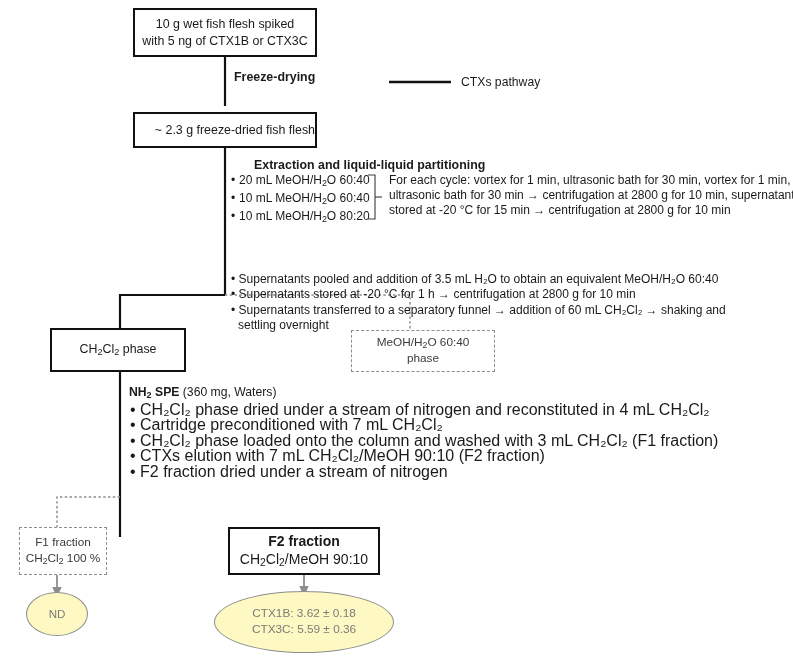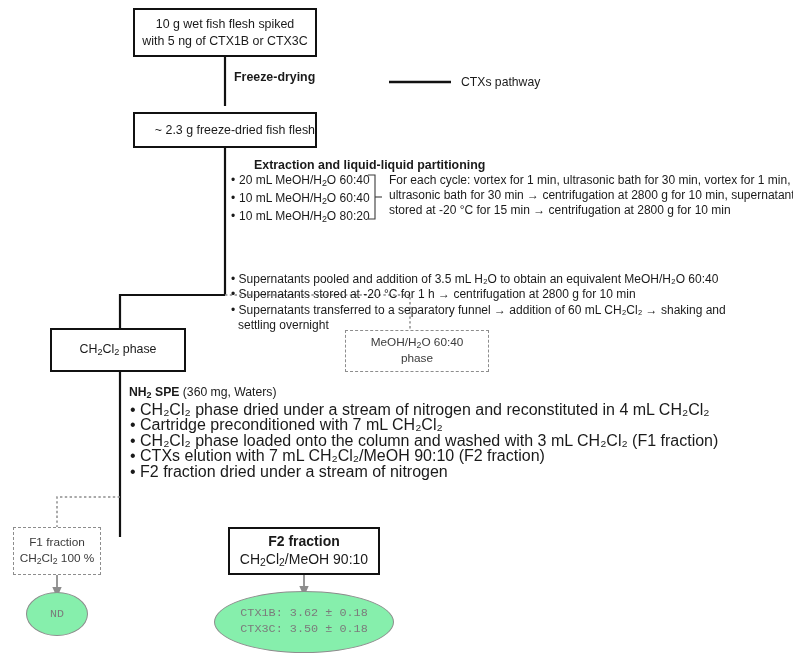--- a/index.html
+++ b/index.html
@@ -12,27 +12,27 @@
   .canvas{position:absolute;left:0;top:0;width:793px;height:656px;}
   svg.lines{position:absolute;left:0;top:0;width:793px;height:656px;pointer-events:none;}
 
   
   .box{
     position:absolute;box-sizing:border-box;
     display:flex;flex-direction:column;align-items:center;justify-content:center;
     text-align:center;line-height:1.32;background:#fff;
   }
   .box.solid{border:2.2px solid #111;}
-  .box.dashed{border:1.6px dashed #8d8d8d;color:#3b3b3b;}
+  .box.dashed{border:1.6px dashed #8d8d8d;color:#3b3b3b;margin-left:6px;}
 
   .ellipse{
     position:absolute;box-sizing:border-box;
     border:1.4px solid #8d8d8d;border-radius:50%;
     display:flex;flex-direction:column;align-items:center;justify-content:center;
-    text-align:left;line-height:1.35;color:#7b7b7b;background:#86efac;font-family:Liberation Mono, monospace;
+    text-align:left;line-height:1.35;color:#7b7b7b;background:#fef9c3;
   }
 
   
   .txt{position:absolute;}
   .bold{font-weight:bold;}
   .heading{font-weight:bold;}
   .legend-label{position:absolute;}
 
   .bullets{position:absolute;}
   .bullets .li{display:block;white-space:nowrap;}
@@ -109,21 +109,21 @@
     <span class="bold">F2 fraction</span>
     <span><span>CH</span><span class="sub">2</span><span>Cl</span><span class="sub">2</span><span>/MeOH 90:10</span></span>
   </div>
 
   <div class="ellipse" style="left:26px;top:592px;width:62px;height:44px;font-size:11.6px;">
     <span>ND</span>
   </div>
 
   <div class="ellipse" style="left:214px;top:591px;width:180px;height:62px;font-size:11.8px;">
     <span>CTX1B: 3.62 ± 0.18</span>
-    <span>CTX3C: 3.50 ± 0.18</span>
+    <span>CTX3C: 5.59 ± 0.36</span>
   </div>
 
   <div class="txt heading" style="left:234px;top:70px;font-size:12.4px;">Freeze-drying</div>
 
   <div class="legend-label" style="left:461px;top:75px;font-size:12.2px;">CTXs pathway</div>
 
   <div class="txt heading" style="left:230px;top:158px;font-size:12.4px;white-space:nowrap;padding-left:24px;">
     <span>Extraction and</span>
     <span>liquid-liquid partitioning</span>
   </div>

